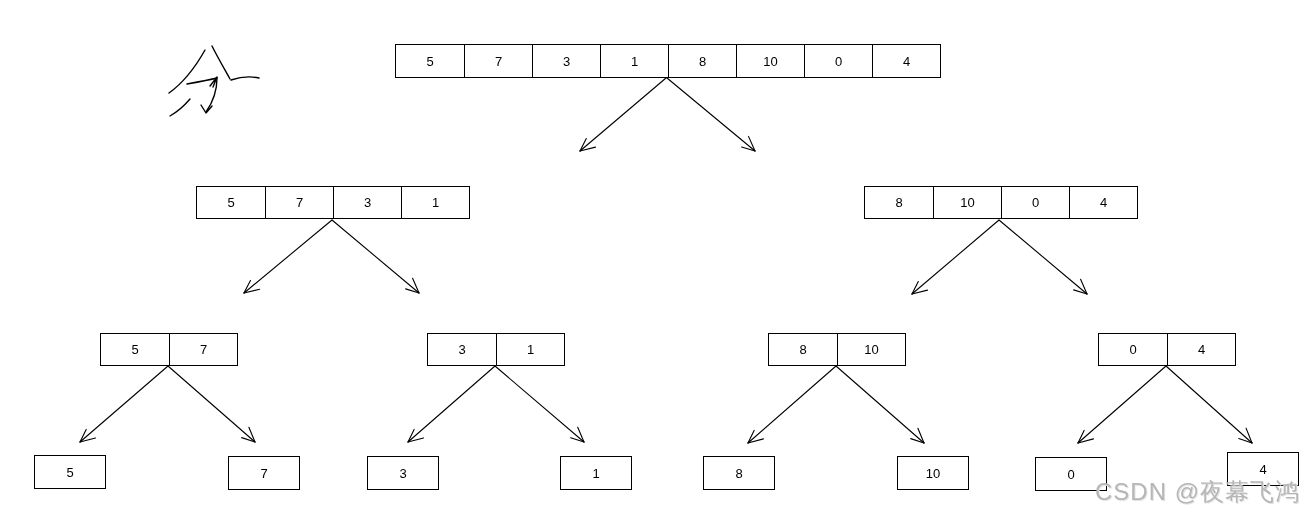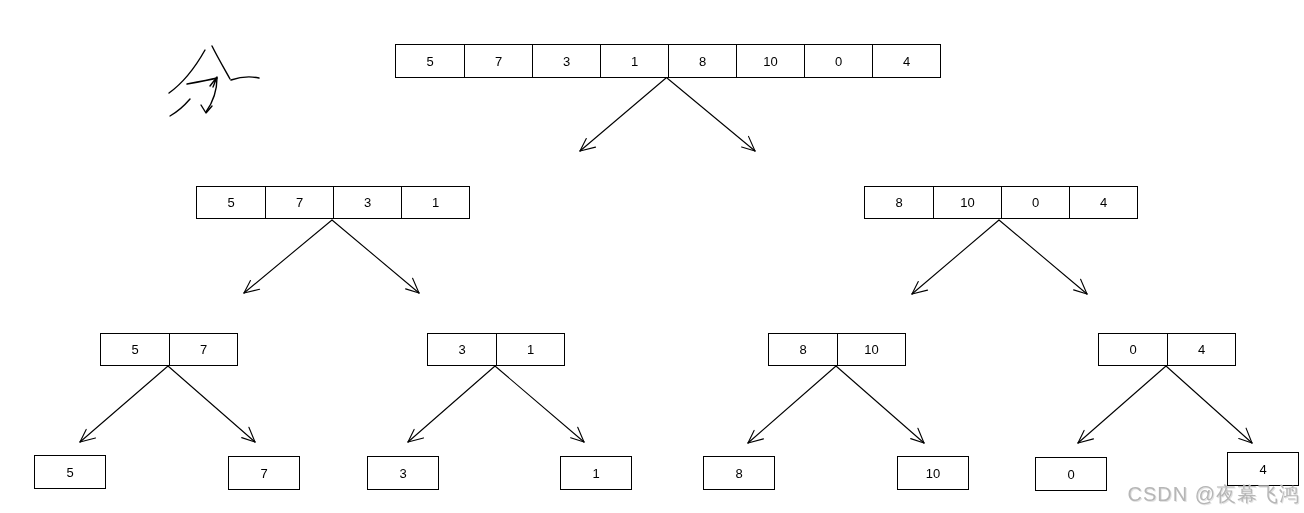--- a/index.html
+++ b/index.html
@@ -26,21 +26,21 @@
     border-left:1px solid #000000;
     font-size:13px;
     color:#000000;
     user-select:none;
   }
   .cell:first-child{border-left:none;}
   .watermark{
     position:absolute;
     right:4px;
     bottom:5px;
-    font-size:20px;
+    font-size:24px;
     letter-spacing:1px;
     color:#b6b6b6;
     text-shadow:1px 1px 0 #e3e3e3;
     white-space:nowrap;
   }
 </style>
 </head>
 <body>
 
 <div class="canvas">

